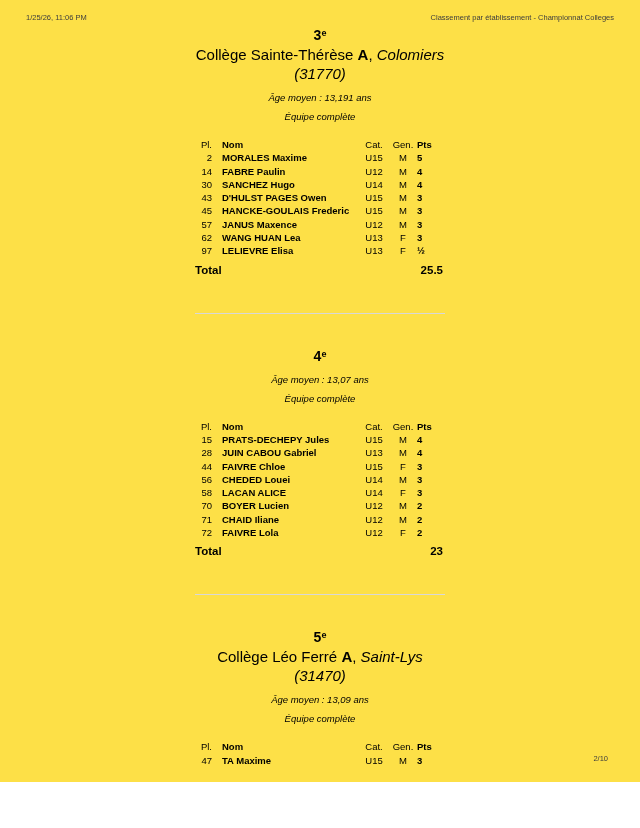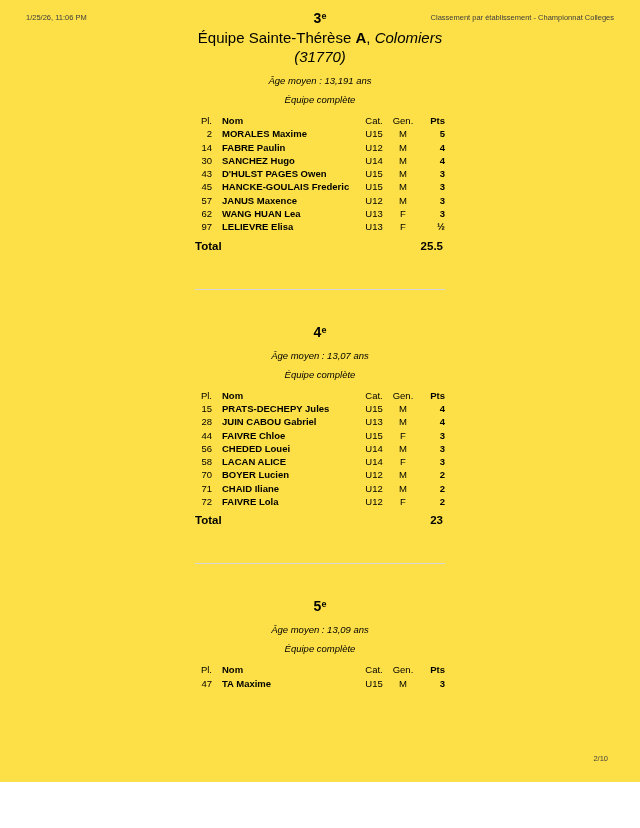--- a/index.html
+++ b/index.html
@@ -17,46 +17,46 @@
     font-size:7.5px; line-height:10px; color:#3d3d3d;
   }
   .print-header { top:13px; }
   .print-footer { bottom:18px; }
   .ph-date { position:absolute; left:0; top:0; white-space:nowrap; }
   .ph-title { position:absolute; left:0; right:0; top:0; text-align:right; white-space:nowrap; }
   .pf-url { position:absolute; left:0; top:0; max-width:540px; white-space:nowrap; overflow:hidden;margin-top:35px; }
   .pf-page { position:absolute; right:6px; top:0; white-space:nowrap; }
 
   
-  .content { width:250px; margin:0 auto; padding-top:10px; }
+  .content { width:250px; margin:0 auto; padding-top:27px; }
 
   section { margin:0; }
   .rank {
     margin:0; text-align:center;
     font-size:14px; line-height:17px; font-weight:700;
   }
   .rank sup { font-size:9px; line-height:0; position:relative; top:-4px; vertical-align:baseline; }
 
   .school {
     margin:2px 0 0; text-align:center;
     font-size:15px; line-height:18.5px; font-weight:400;
   }
   .school .team-letter { font-weight:700; }
   .school .loc { font-style:italic; }
 
   .meta-age    { margin:9px 0 0; text-align:center; font-size:9.5px; line-height:12px; font-style:italic; }
   .meta-status { margin:7px 0 0; text-align:center; font-size:9.5px; line-height:12px; font-style:italic; }
 
-  .ptable { margin-top:8px; font-size:9.5px; line-height:13.3px; }
+  .ptable { margin-top:15px; font-size:9.5px; line-height:13.3px; }
   .trow { display:flex; white-space:nowrap; }
   .col-pl  { width:17px;  text-align:right;  flex:none; }
   .col-nom { flex:1; padding-left:10px; overflow:hidden; }
   .col-cat { width:30px; text-align:center; flex:none; }
   .col-gen { width:28px; text-align:center; flex:none; }
-  .col-pts { width:28px; text-align:right; flex:none; }
+  .col-pts { width:28px; text-align:left; flex:none; }
   .thead .col-nom, .thead .col-pts { font-weight:700; }
   .prow  .col-nom, .prow  .col-pts { font-weight:700; }
 
   .total-row {
     display:flex; justify-content:space-between;
     margin-top:5px; font-size:11.5px; line-height:14px; font-weight:700;
   }
   .total-value { text-align:right; min-width:34px; padding-right:2px; }
 
   hr.divider {
@@ -71,21 +71,21 @@
 
   <div class="print-header">
     <span class="ph-date">1/25/26, 11:06 PM</span>
     <span class="ph-title">Classement par établissement - Championnat Colleges</span>
   </div>
 
   <div class="content">
 
     <section>
       <h2 class="rank"><span>3</span><sup>e</sup></h2>
-      <h3 class="school"><span>Équipe Sainte-Thérèse</span> <span class="team-letter">A</span><span>, </span><span class="loc">Colomiers (31770)</span></h3>
+      <h3 class="school"><span>Collège Sainte-Thérèse</span> <span class="team-letter">A</span><span>, </span><span class="loc">Colomiers (31770)</span></h3>
       <p class="meta-age">Âge moyen : 13,191 ans</p>
       <p class="meta-status">Équipe complète</p>
       <div class="ptable">
         <div class="trow thead">
           <span class="col-pl">Pl.</span>
           <span class="col-nom">Nom</span>
           <span class="col-cat">Cat.</span>
           <span class="col-gen">Gen.</span>
           <span class="col-pts">Pts</span>
         </div>
@@ -230,20 +230,21 @@
           <span>Total</span>
           <span class="total-value">23</span>
         </div>
       </div>
     </section>
 
     <hr class="divider">
 
     <section>
       <h2 class="rank"><span>5</span><sup>e</sup></h2>
+      <h3 class="school"><span>Collège Léo Ferré</span> <span class="team-letter">A</span><span>, </span><span class="loc">Saint-Lys (31470)</span></h3>
       <p class="meta-age">Âge moyen : 13,09 ans</p>
       <p class="meta-status">Équipe complète</p>
       <div class="ptable">
         <div class="trow thead">
           <span class="col-pl">Pl.</span>
           <span class="col-nom">Nom</span>
           <span class="col-cat">Cat.</span>
           <span class="col-gen">Gen.</span>
           <span class="col-pts">Pts</span>
         </div>

